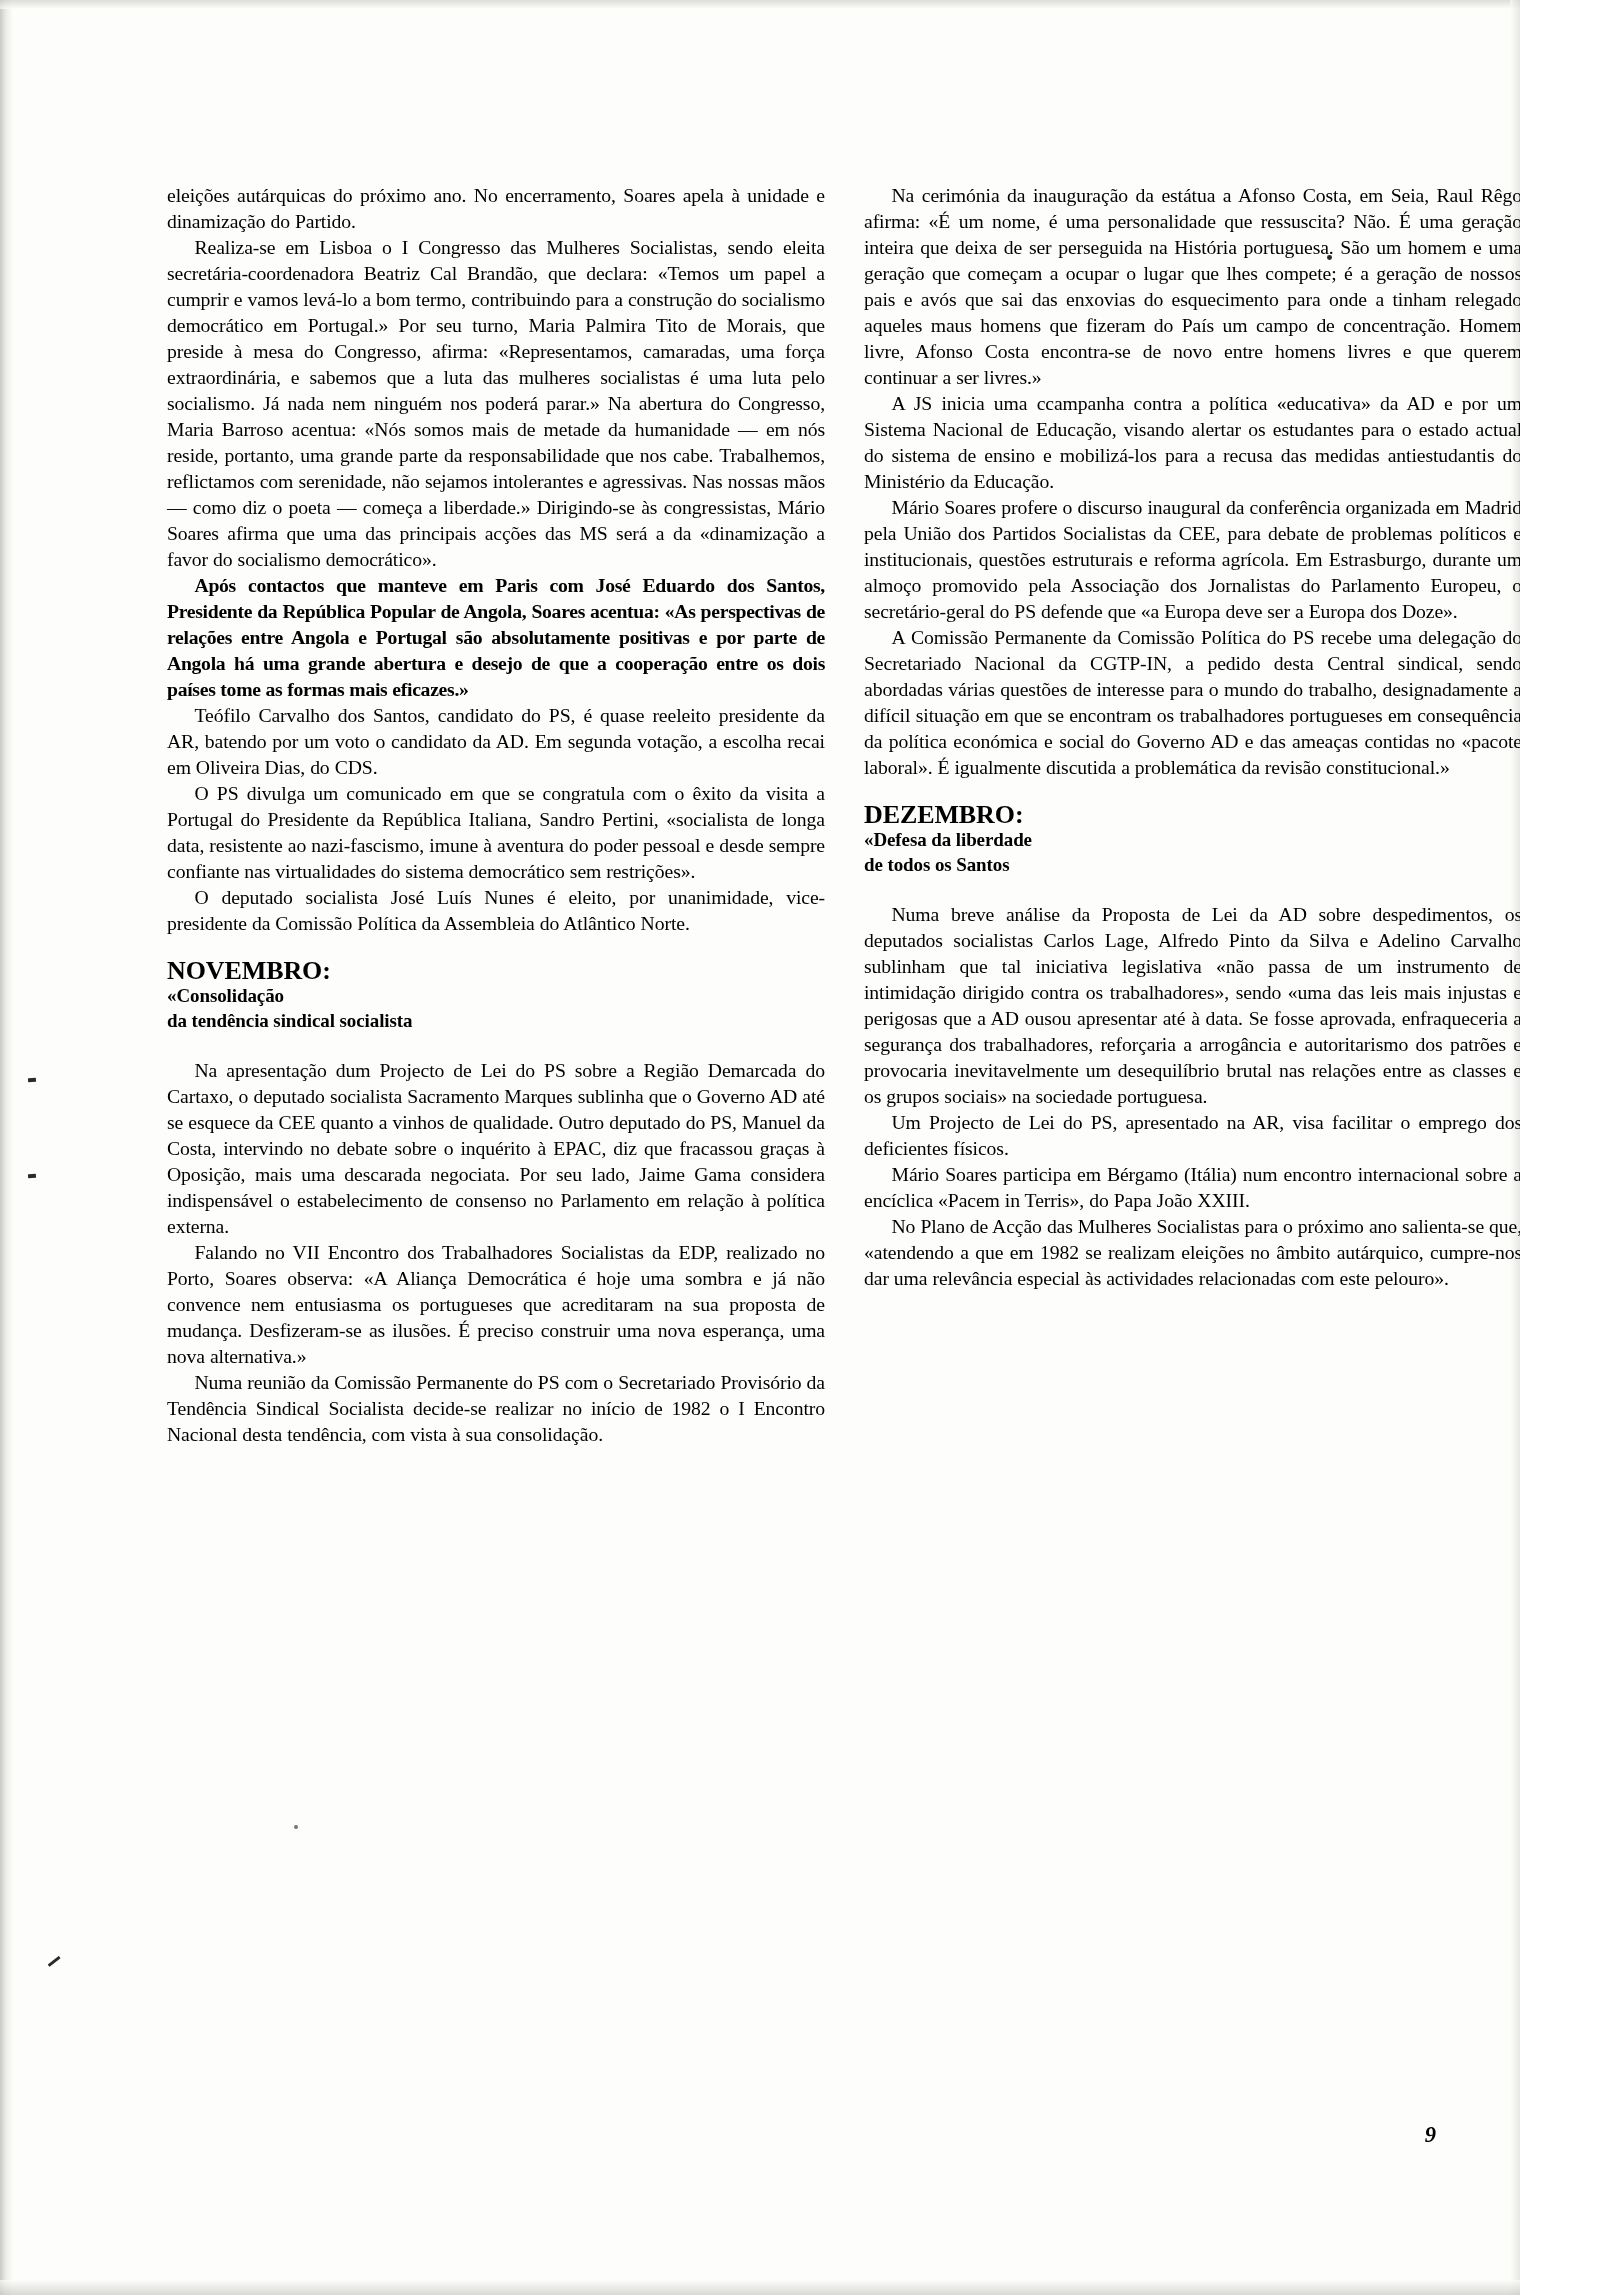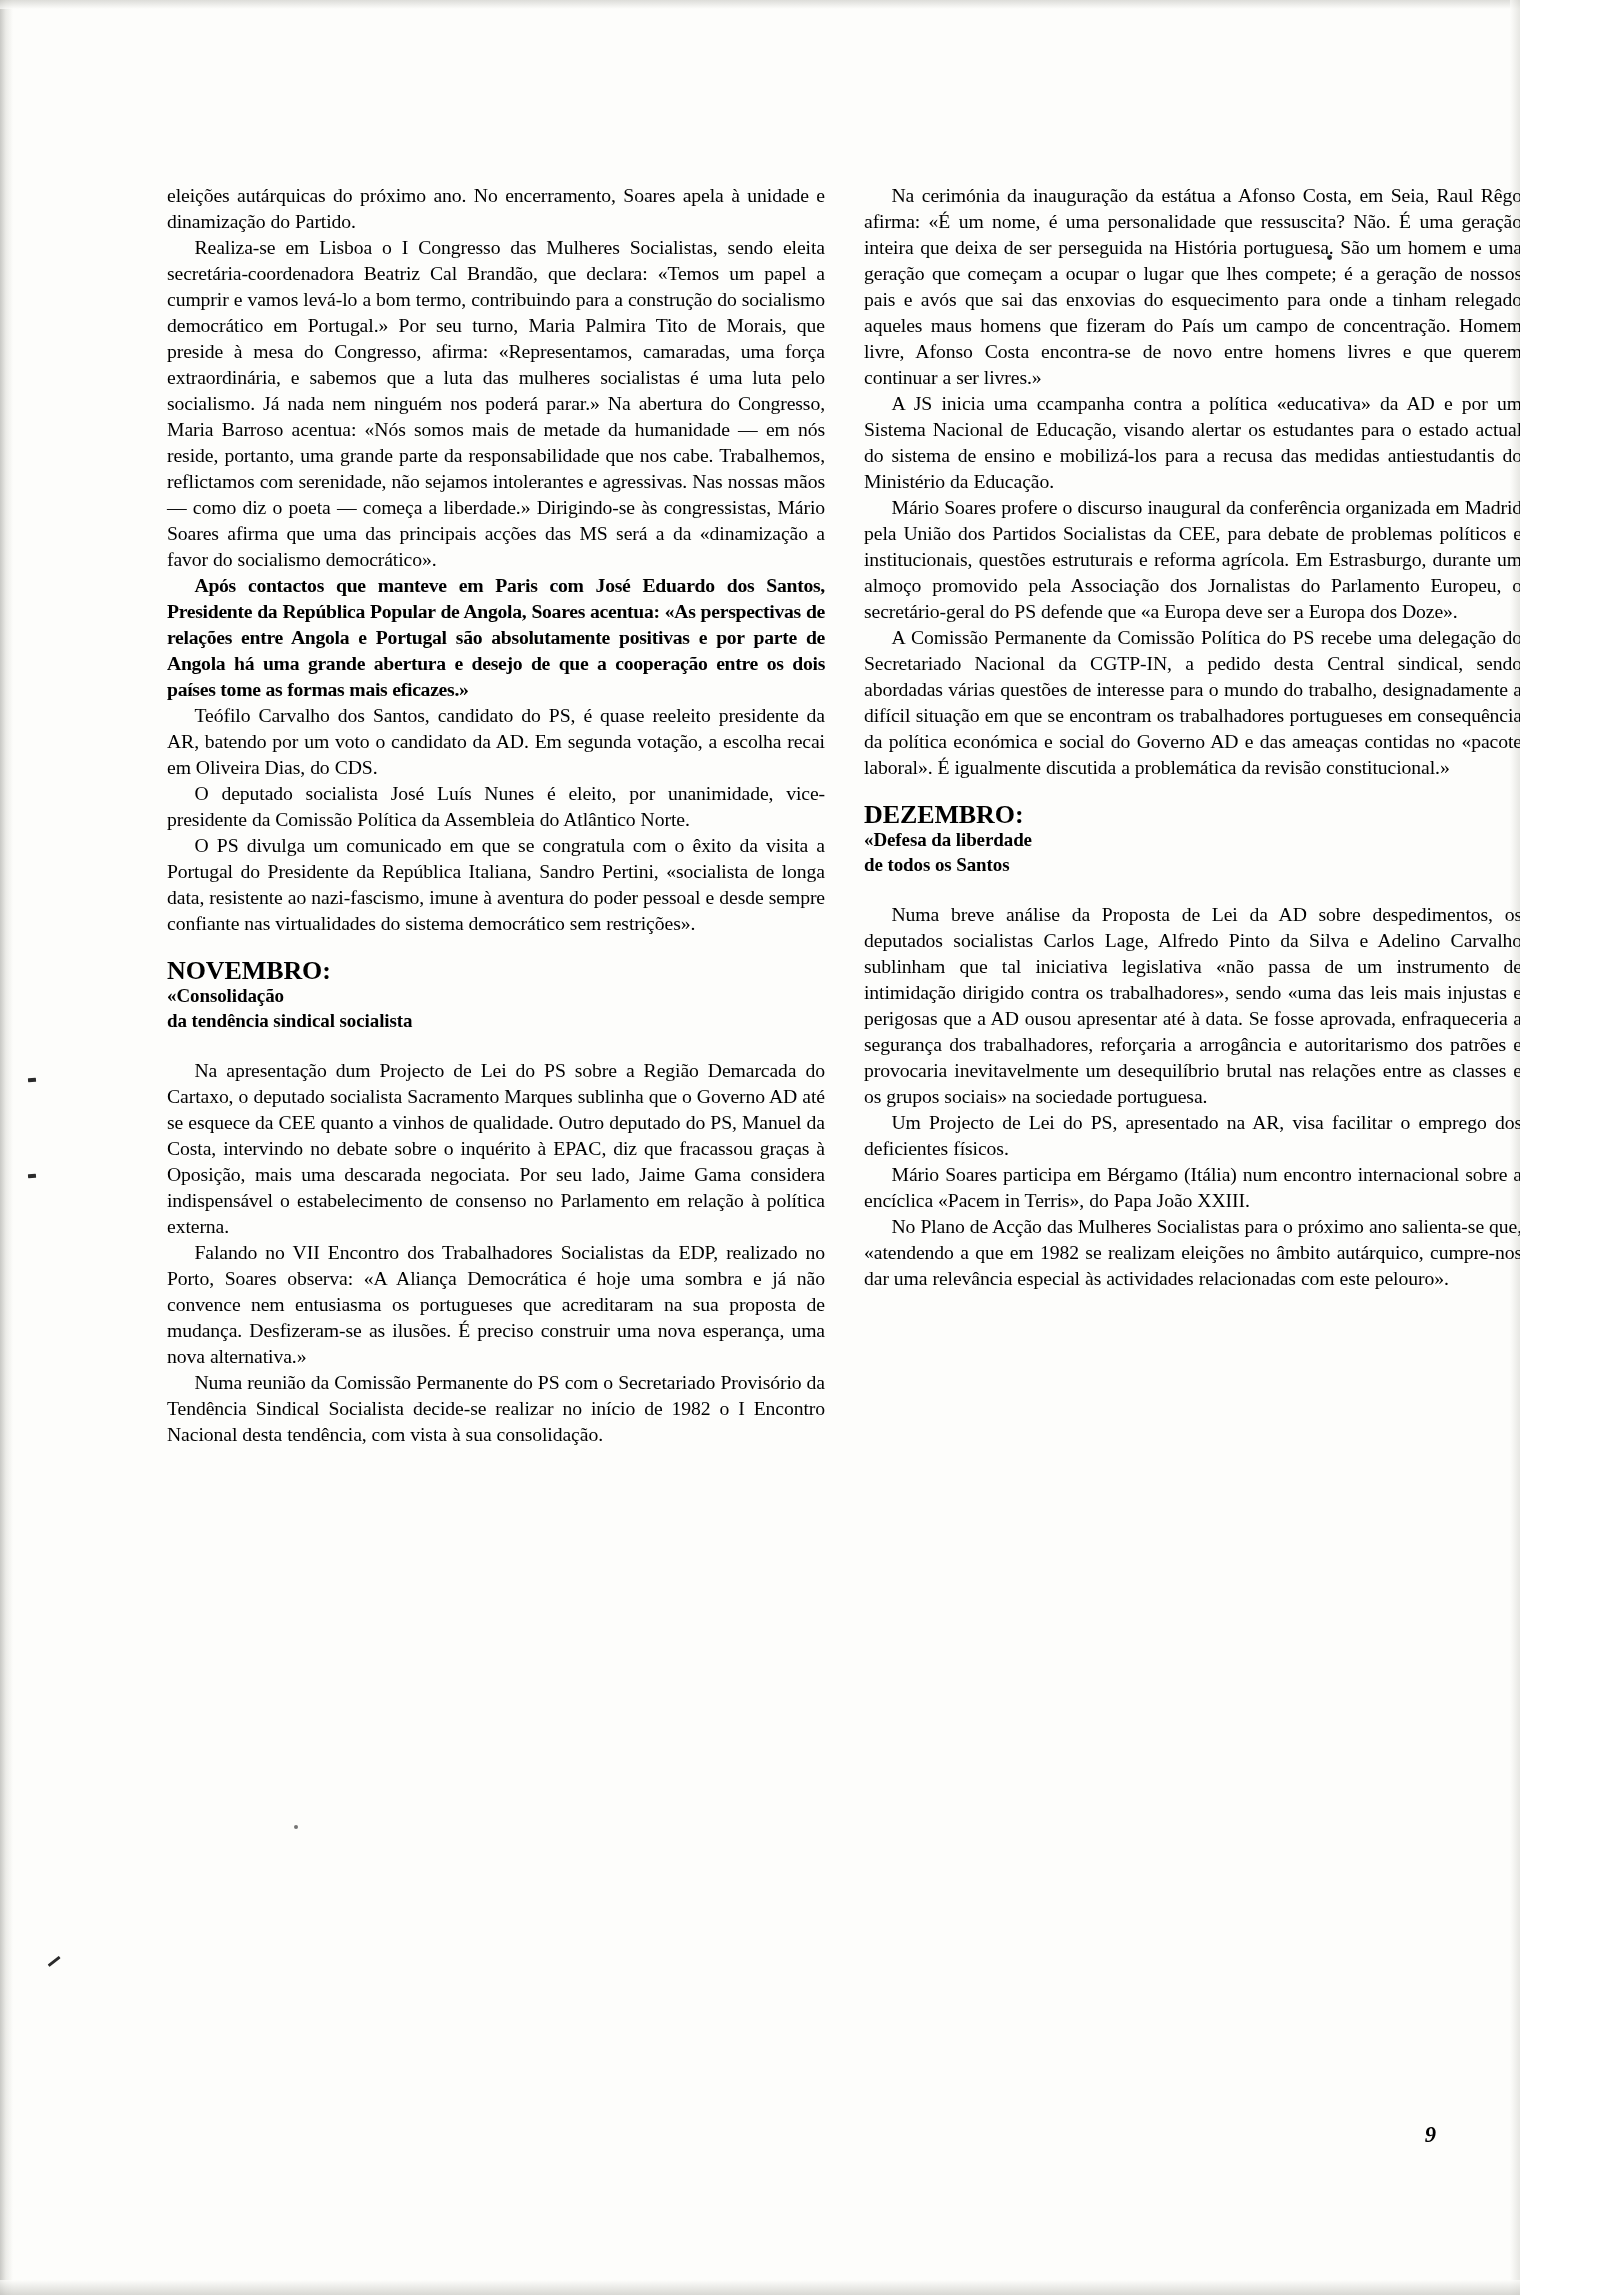--- a/index.html
+++ b/index.html
@@ -147,23 +147,23 @@
     <div class="column">
 
       <p class="body-text no-indent">eleições autárquicas do próximo ano. No encerramento, Soares apela à unidade e dinamização do Partido.</p>
 
       <p class="body-text">Realiza-se em Lisboa o I Congresso das Mulheres Socialistas, sendo eleita secretária-coordenadora Beatriz Cal Brandão, que declara: «Temos um papel a cumprir e vamos levá-lo a bom termo, contribuindo para a construção do socialismo democrático em Portugal.» Por seu turno, Maria Palmira Tito de Morais, que preside à mesa do Congresso, afirma: «Representamos, camaradas, uma força extraordinária, e sabemos que a luta das mulheres socialistas é uma luta pelo socialismo. Já nada nem ninguém nos poderá parar.» Na abertura do Congresso, Maria Barroso acentua: «Nós somos mais de metade da humanidade — em nós reside, portanto, uma grande parte da responsabilidade que nos cabe. Trabalhemos, reflictamos com serenidade, não sejamos intolerantes e agressivas. Nas nossas mãos — como diz o poeta — começa a liberdade.» Dirigindo-se às congressistas, Mário Soares afirma que uma das principais acções das MS será a da «dinamização a favor do socialismo democrático».</p>
 
       <p class="body-text inky">Após contactos que manteve em Paris com José Eduardo dos Santos, Presidente da República Popular de Angola, Soares acentua: «As perspectivas de relações entre Angola e Portugal são absolutamente positivas e por parte de Angola há uma grande abertura e desejo de que a cooperação entre os dois países tome as formas mais eficazes.»</p>
 
       <p class="body-text">Teófilo Carvalho dos Santos, candidato do PS, é quase reeleito presidente da AR, batendo por um voto o candidato da AD. Em segunda votação, a escolha recai em Oliveira Dias, do CDS.</p>
 
+      <p class="body-text">O PS divulga um comunicado em que se congratula com o êxito da visita a Portugal do Presidente da República Italiana, Sandro Pertini, «socialista de longa data, resistente ao nazi-fascismo, imune à aventura do poder pessoal e desde sempre confiante nas virtualidades do sistema democrático sem restrições».</p>
+
       <p class="body-text">O deputado socialista José Luís Nunes é eleito, por unanimidade, vice-presidente da Comissão Política da Assembleia do Atlântico Norte.</p>
-
-      <p class="body-text">O PS divulga um comunicado em que se congratula com o êxito da visita a Portugal do Presidente da República Italiana, Sandro Pertini, «socialista de longa data, resistente ao nazi-fascismo, imune à aventura do poder pessoal e desde sempre confiante nas virtualidades do sistema democrático sem restrições».</p>
 
       <h2 class="month-heading">NOVEMBRO:</h2>
       <h3 class="month-subtitle">«Consolidação</h3>
       <h3 class="month-subtitle">da tendência sindical socialista</h3>
 
       <div class="heading-gap"></div>
 
       <p class="body-text">Na apresentação dum Projecto de Lei do PS sobre a Região Demarcada do Cartaxo, o deputado socialista Sacramento Marques sublinha que o Governo AD até se esquece da CEE quanto a vinhos de qualidade. Outro deputado do PS, Manuel da Costa, intervindo no debate sobre o inquérito à EPAC, diz que fracassou graças à Oposição, mais uma descarada negociata. Por seu lado, Jaime Gama considera indispensável o estabelecimento de consenso no Parlamento em relação à política externa.</p>
 
       <p class="body-text">Falando no VII Encontro dos Trabalhadores Socialistas da EDP, realizado no Porto, Soares observa: «A Aliança Democrática é hoje uma sombra e já não convence nem entusiasma os portugueses que acreditaram na sua proposta de mudança. Desfizeram-se as ilusões. É preciso construir uma nova esperança, uma nova alternativa.»</p>

